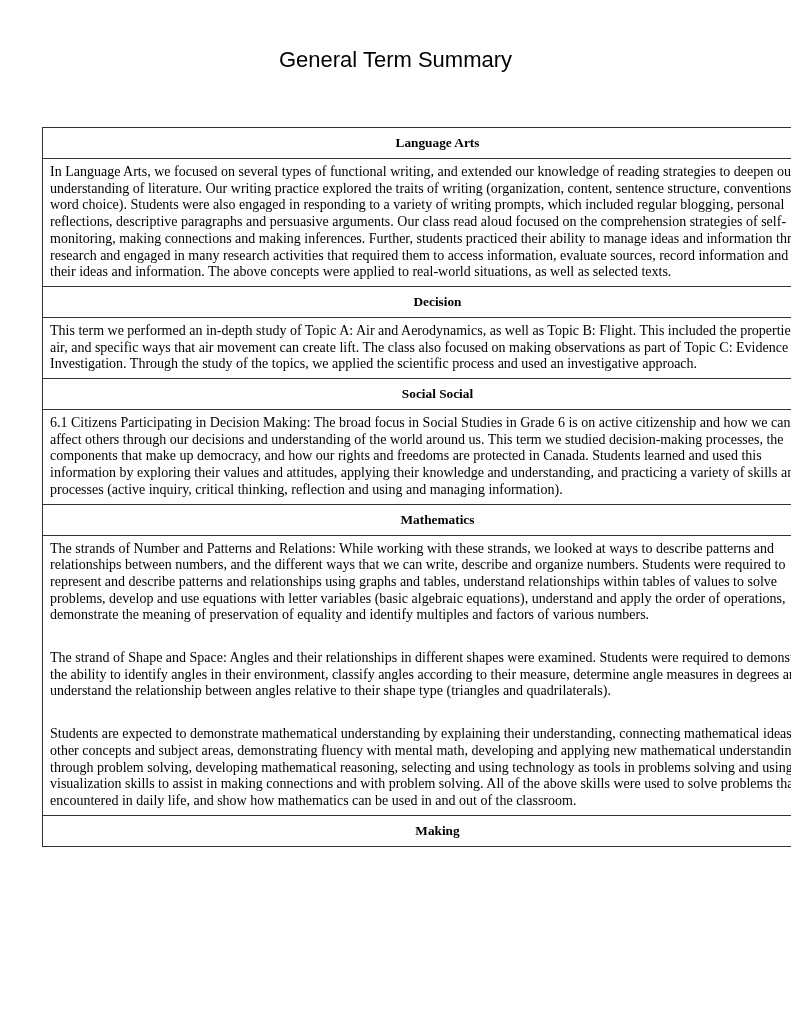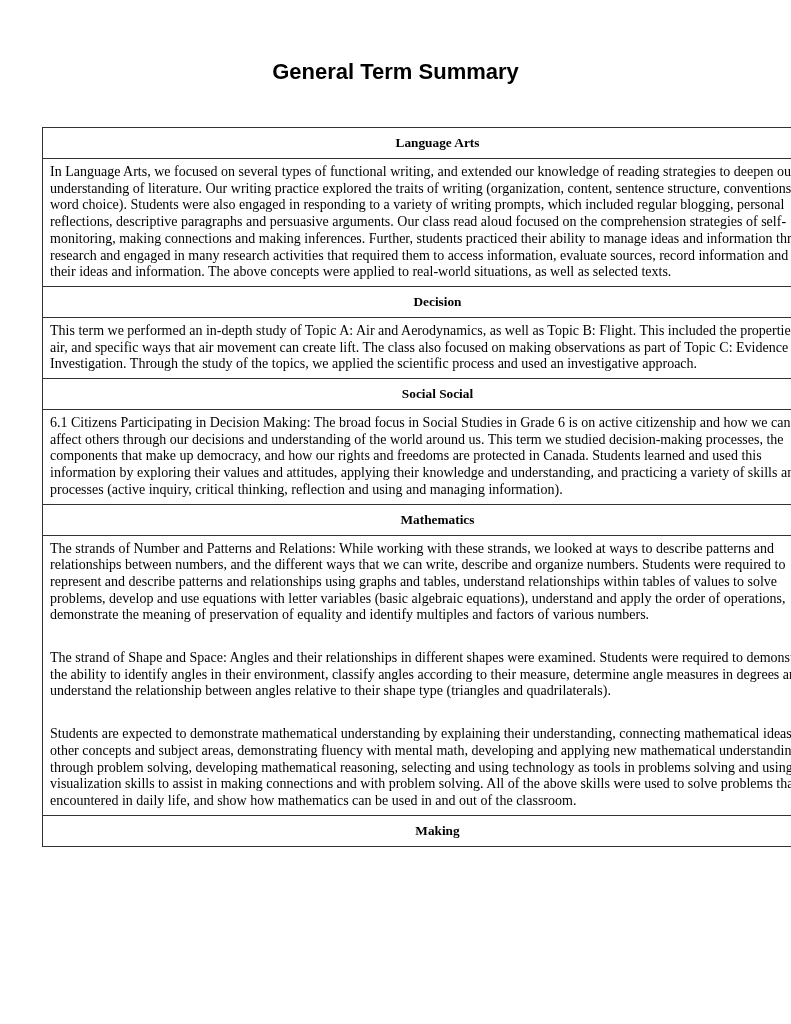--- a/index.html
+++ b/index.html
@@ -13,23 +13,23 @@
     }
     .title-block {
       position: absolute;
       top: 45px;
       left: 0;
       width: 791px;
       text-align: center;
     }
     .title-line {
       font-size: 22px;
-      font-weight: bold;
+      font-weight: normal;
       line-height: 30px;
-      margin: 12px;
+      margin: 0;
     }
     .summary-table {
       position: absolute;
       top: 127px;
       left: 42px;
       width: 791px;
       border-collapse: collapse;
       border: 1.5px solid #333;
       font-family: Liberation Serif, serif;
     }

